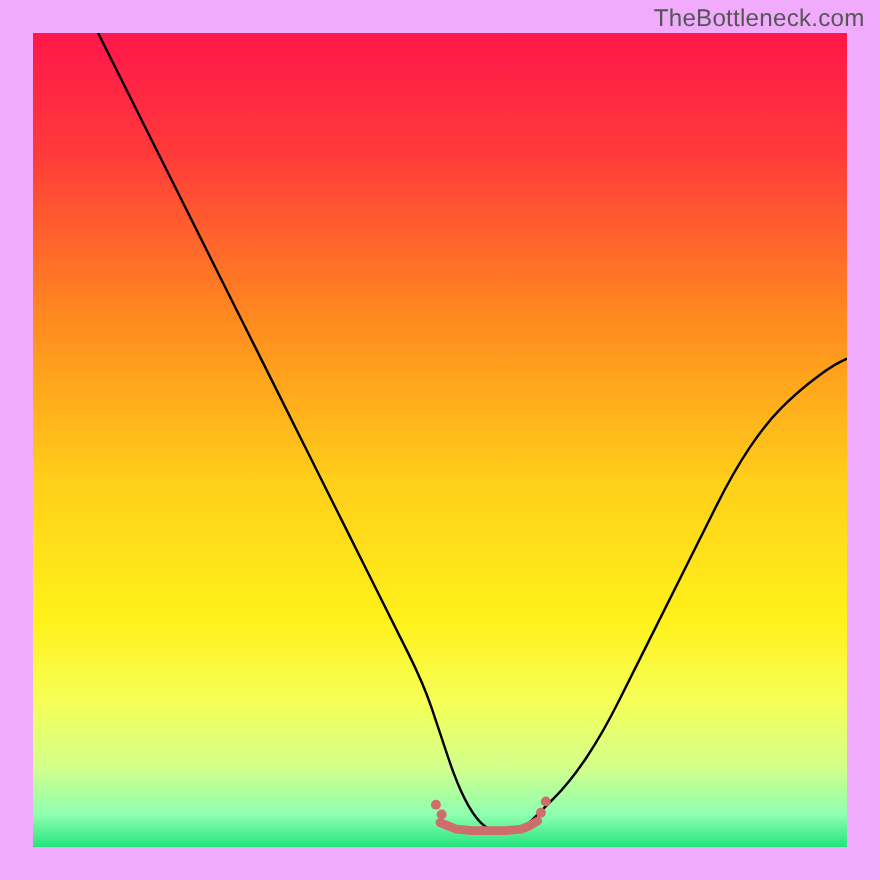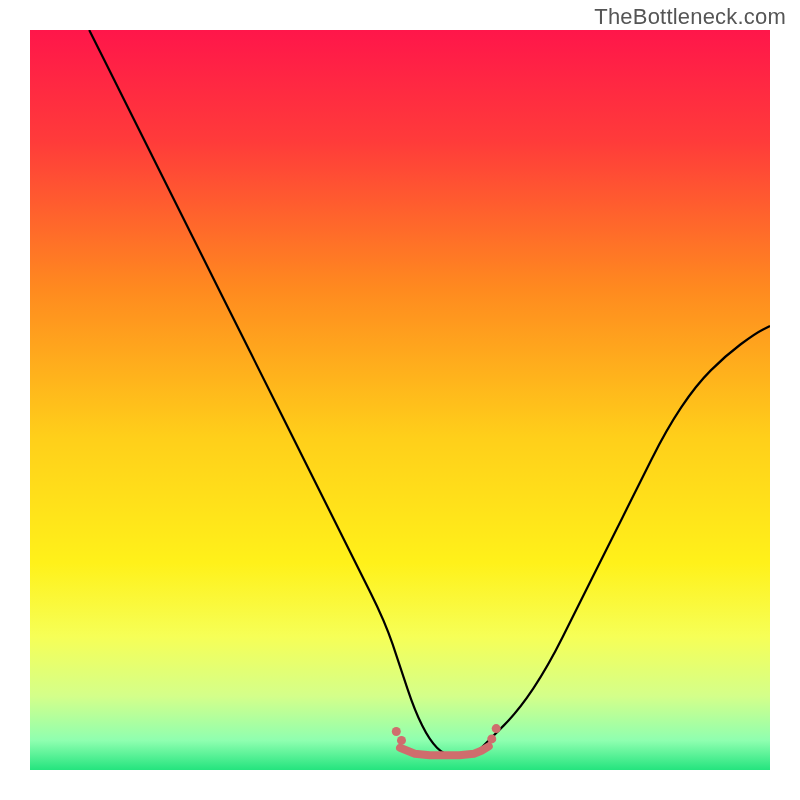--- a/index.html
+++ b/index.html
@@ -8,21 +8,21 @@
     width: 800px;
     height: 800px;
     overflow: hidden;
     background: #000;
     font-family: Arial, Helvetica, sans-serif;
   }
   .frame {
     position: relative;
     width: 800px;
     height: 800px;
-    background: #ffffff;
+    background: #f0abfc;
   }
   .watermark {
     position: absolute;
     top: 4px;
     right: 14px;
     color: #555;
     font-size: 22px;
     letter-spacing: 0.2px;
     z-index: 10;
   }

